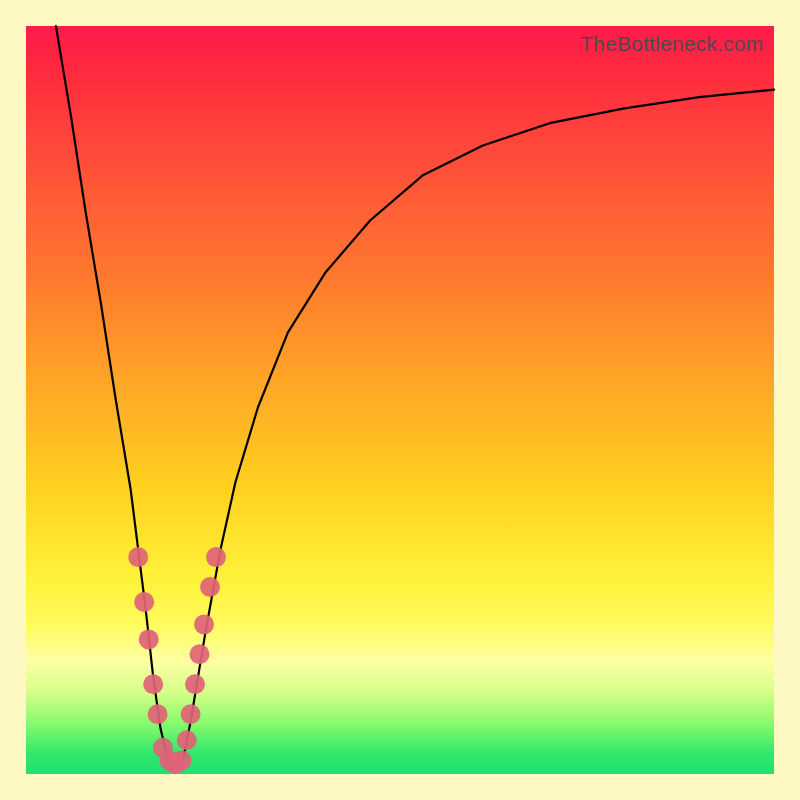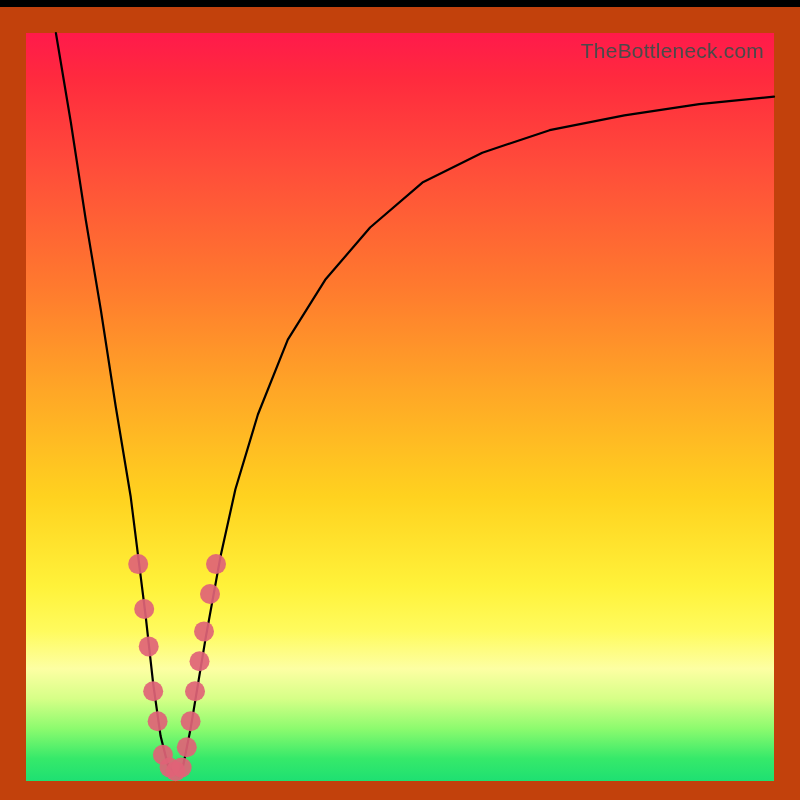--- a/index.html
+++ b/index.html
@@ -7,22 +7,21 @@
     padding: 0;
     width: 800px;
     height: 800px;
     overflow: hidden;
     background: #000;
     font-family: Arial, Helvetica, sans-serif;
   }
   .frame {
     position: absolute;
     inset: 0;
-    background: #c2410c;
-    margin-top: 7px;
+    background: #fef9c3;
   }
   .plot {
     position: absolute;
     left: 26px;
     top: 26px;
     width: 748px;
     height: 748px;
     
     background: linear-gradient(
       to bottom,

